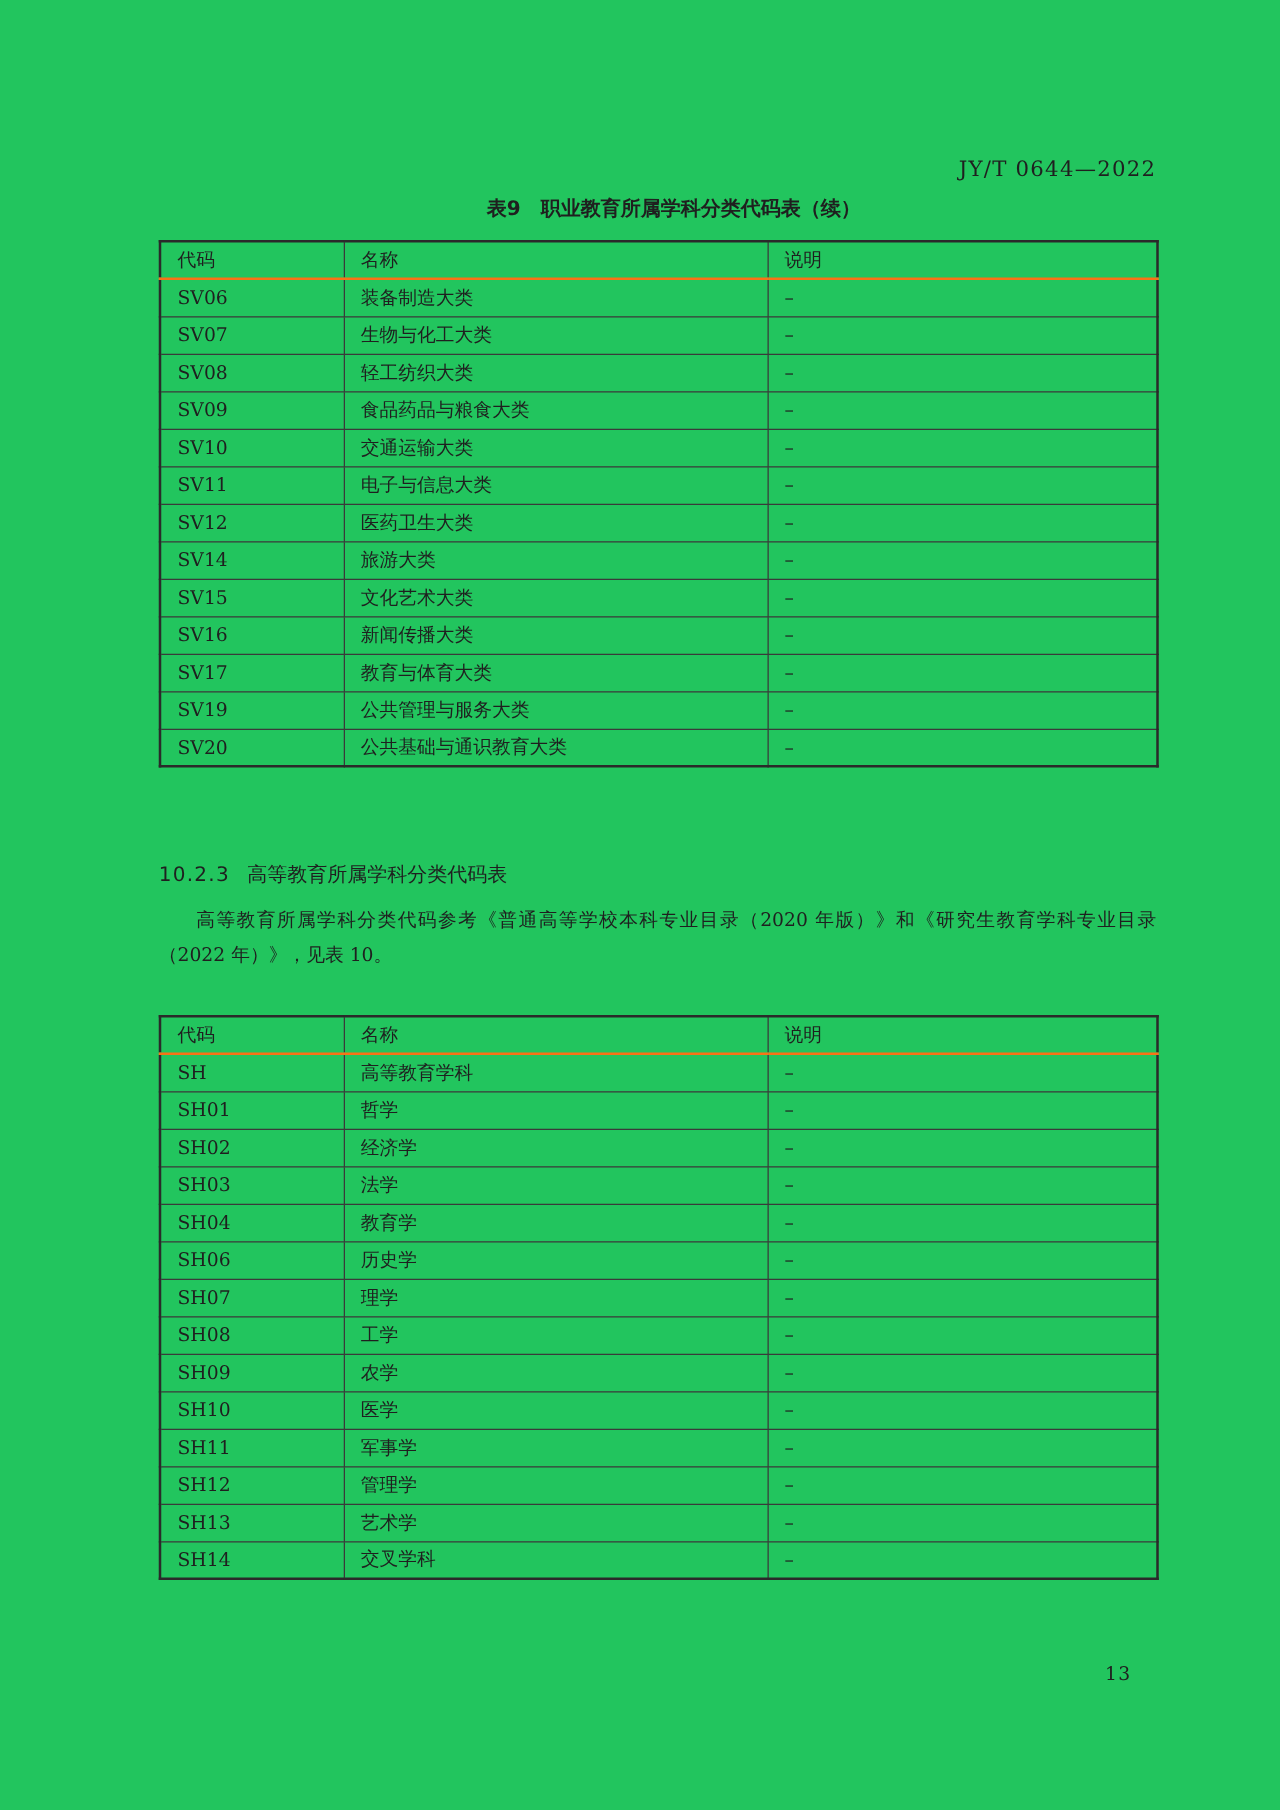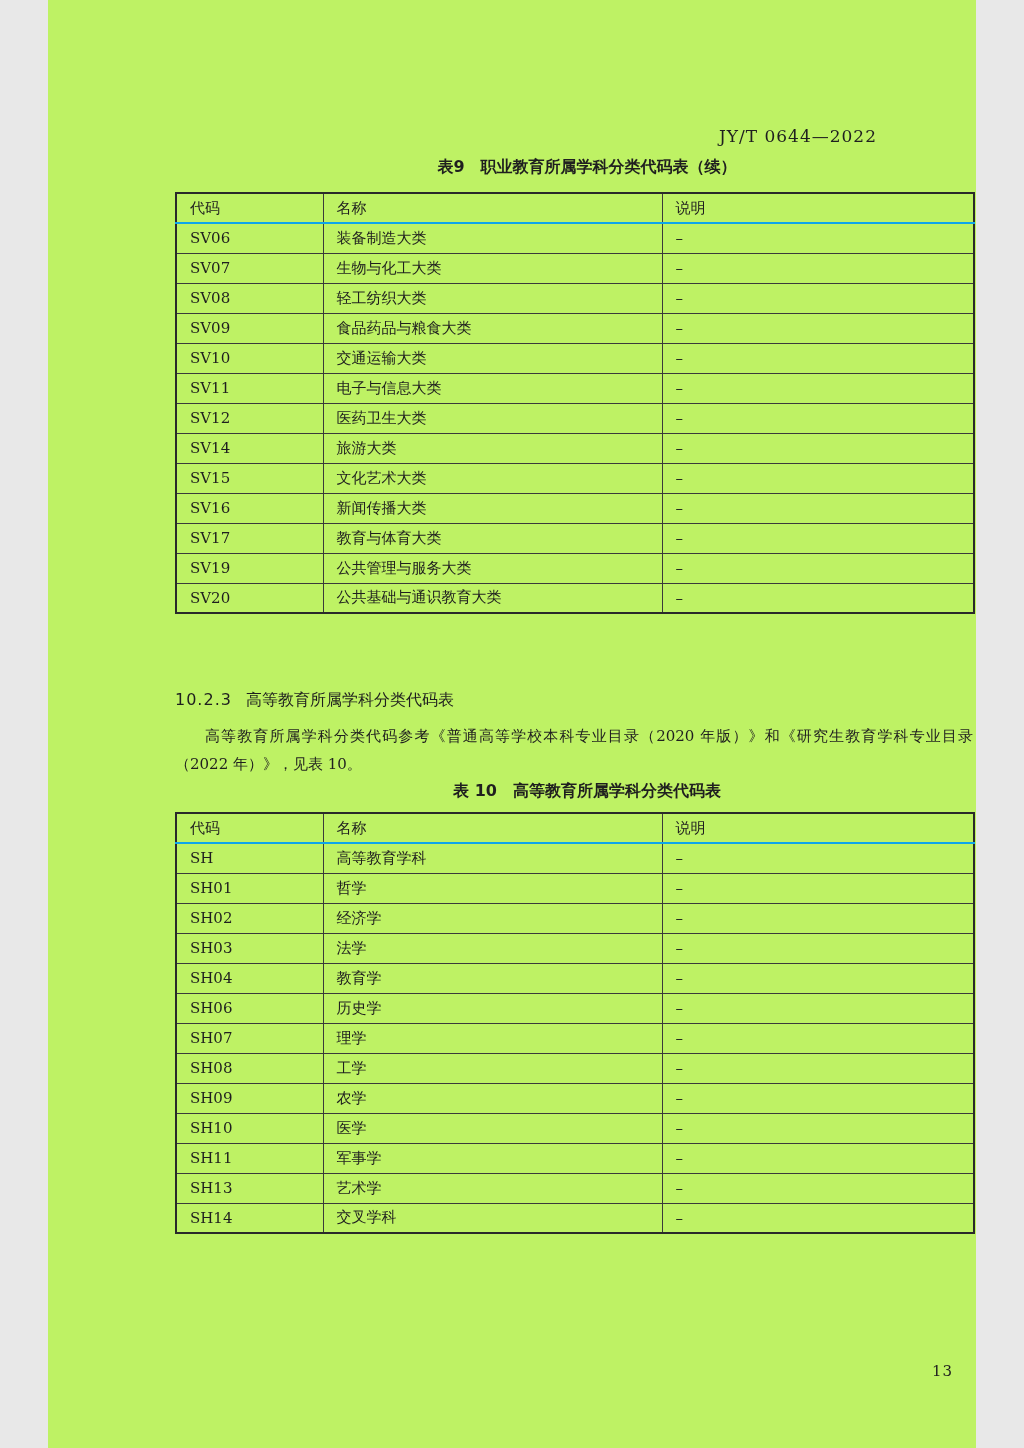--- a/index.html
+++ b/index.html
@@ -1,20 +1,20 @@
 <!DOCTYPE html>
 <html><head>
 <meta charset="utf-8">
 <style>
   * { margin:0; padding:0; box-sizing:border-box; }
   html,body { background:#e8e8e8; }
   .page {
     position:relative;
-    width:928px; height:1448px;
-    background:#bef264;
+    width:1024px; height:1448px;
+    background:#22c55e;
     font-family:"DejaVu Serif","Liberation Serif",serif;
     color:#1f1f1f;
     margin:0 auto;
     overflow:hidden;
   }
   .header-right {
     position:absolute; top:126px; right:99px;
     font-size:17px; letter-spacing:1px;
     font-family:"DejaVu Serif","Liberation Serif",serif;
   }
@@ -39,36 +39,36 @@
     border:1px solid #3a3a3a;
     height:30px;
     padding:0 4px 0 13px;
     font-size:15px;
     font-weight:normal;
     text-align:left;
     vertical-align:middle;
     white-space:nowrap;
     overflow:hidden;
   }
-  table.code-table thead tr th { border-bottom:2px solid #0ea5e9; }
+  table.code-table thead tr th { border-bottom:2px solid #f97316; }
   .section-heading {
     position:absolute; left:127px; top:690px; width:798px;
     font-size:16px; font-weight:normal;
     font-family:"DejaVu Sans","Liberation Sans",sans-serif;
   }
   .section-heading .sec-num { margin-right:14px; letter-spacing:1px; }
   .body-paragraph {
     position:absolute; left:127px; top:722px; width:798px;
     font-size:15px; line-height:28px;
     text-indent:2em;
     text-align:justify;
   }
   .page-number {
     position:absolute; top:1330px; left:884px;
-    font-size:15px; letter-spacing:1px;margin-top:32px;
+    font-size:15px; letter-spacing:1px;
   }
 </style>
 </head>
 <body>
 
 <div class="page">
 
   <div class="header-right">JY/T 0644—2022</div>
 
   <div class="table-title t9-title">表9　职业教育所属学科分类代码表（续）</div>
@@ -154,21 +154,20 @@
         </tr>
       </tbody>
   </table>
 
   <div class="section-heading">
     <span class="sec-num">10.2.3</span><span>高等教育所属学科分类代码表</span>
   </div>
 
   <div class="body-paragraph">高等教育所属学科分类代码参考《普通高等学校本科专业目录（2020 年版）》和《研究生教育学科专业目录（2022 年）》，见表 10。</div>
 
-  <div class="table-title t10-title">表 10　高等教育所属学科分类代码表</div>
 
   <table class="code-table t10">
     <colgroup>
         <col class="c1">
         <col class="c2">
         <col class="c3">
       </colgroup>
     <thead>
       <tr>
           <th>代码</th>
@@ -226,20 +225,25 @@
           <td>SH10</td>
           <td>医学</td>
           <td>–</td>
         </tr>
         <tr>
           <td>SH11</td>
           <td>军事学</td>
           <td>–</td>
         </tr>
         <tr>
+          <td>SH12</td>
+          <td>管理学</td>
+          <td>–</td>
+        </tr>
+        <tr>
           <td>SH13</td>
           <td>艺术学</td>
           <td>–</td>
         </tr>
         <tr>
           <td>SH14</td>
           <td>交叉学科</td>
           <td>–</td>
         </tr>
       </tbody>

